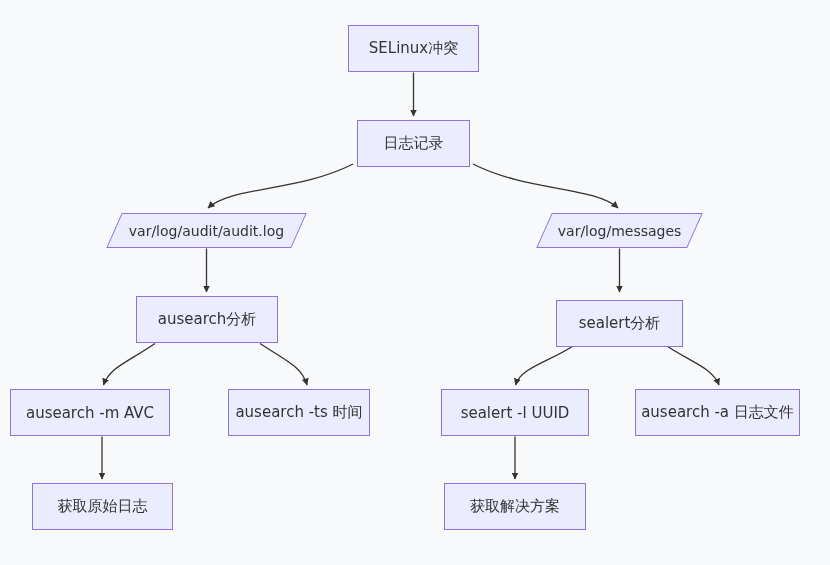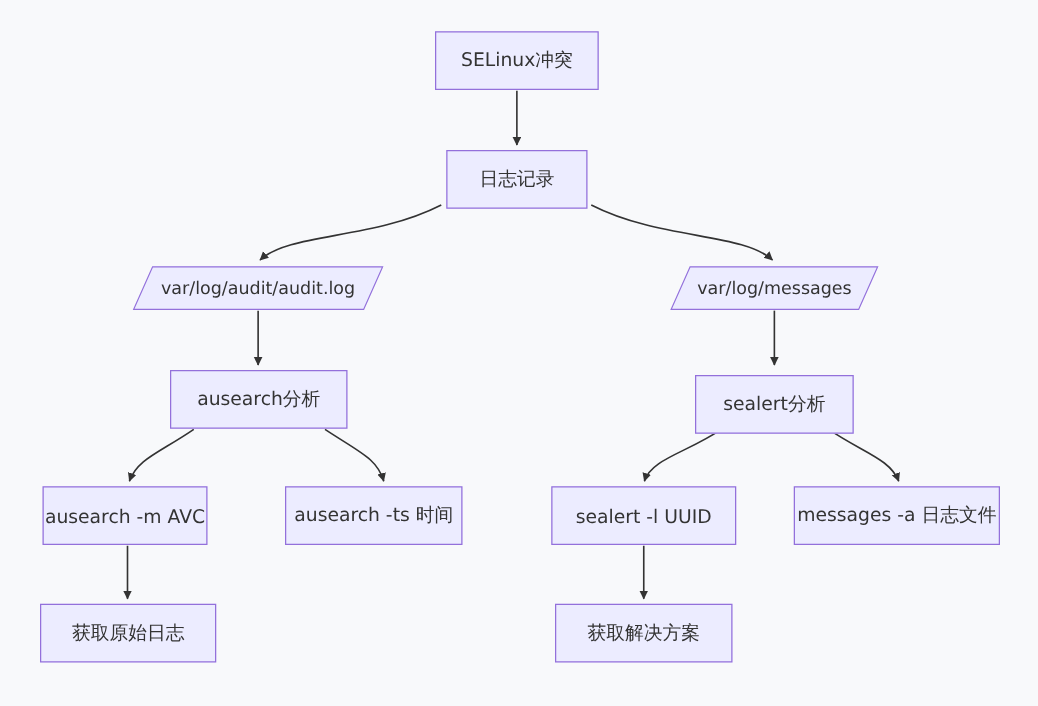--- a/index.html
+++ b/index.html
@@ -87,34 +87,34 @@
   </div>
 
   <div class="node" style="left:136px; top:296px; width:142px; height:47px">
     <span class="label">ausearch分析</span>
   </div>
 
   <div class="node" style="left:556px; top:300px; width:127px; height:47px">
     <span class="label">sealert分析</span>
   </div>
 
-  <div class="node" style="left:34px; top:389px; width:132px; height:47px">
+  <div class="node" style="left:10px; top:389px; width:160px; height:47px">
     <span class="label">ausearch -m AVC</span>
   </div>
 
   <div class="node" style="left:228px; top:389px; width:142px; height:47px">
     <span class="label">ausearch -ts 时间</span>
   </div>
 
   <div class="node" style="left:441px; top:389px; width:148px; height:47px">
     <span class="label">sealert -l UUID</span>
   </div>
 
   <div class="node" style="left:635px; top:389px; width:165px; height:47px">
-    <span class="label">messages -a 日志文件</span>
+    <span class="label">ausearch -a 日志文件</span>
   </div>
 
   <div class="node" style="left:32px; top:483px; width:141px; height:47px">
     <span class="label">获取原始日志</span>
   </div>
 
   <div class="node" style="left:444px; top:483px; width:142px; height:47px">
     <span class="label">获取解决方案</span>
   </div>
 

